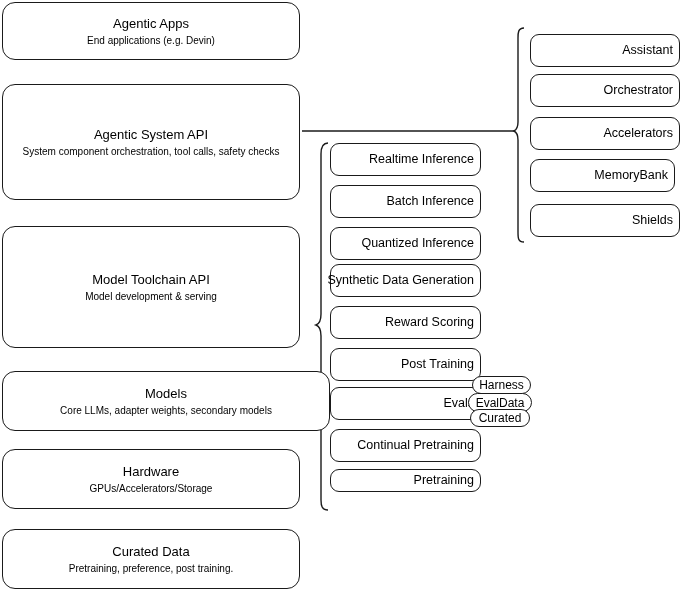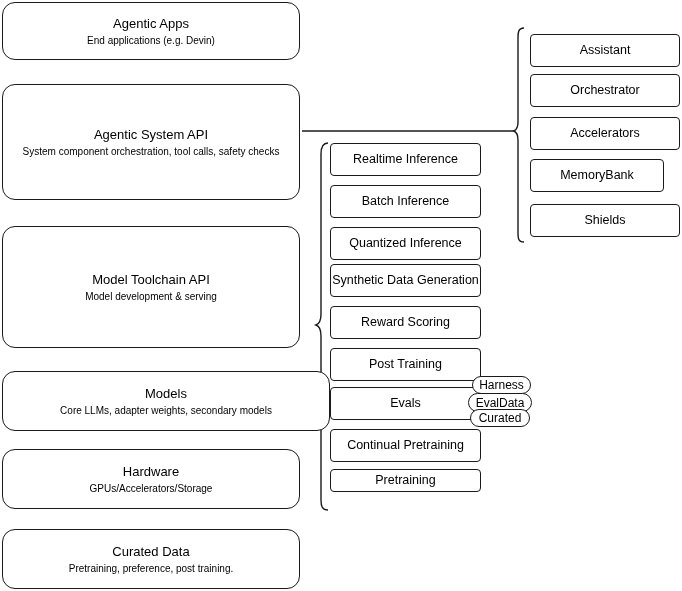--- a/index.html
+++ b/index.html
@@ -43,21 +43,22 @@
     line-height: 13px;
     color: #000000;
     margin-top: 2px;
     white-space: nowrap;
   }
   
   .layer-node {
     border-radius: 13px;
   }
   .small-node {
-    border-radius: 4px;
+    border-radius: 9px;
+    align-items: flex-end;
   }
   .small-node .title {
     font-size: 12.5px;
     line-height: 15px;
   }
   .pill {
     position: absolute;
     box-sizing: border-box;
     background: #ffffff;
     border: 1.3px solid #1a1a1a;
@@ -182,20 +183,20 @@
 
   <div class="node small-node" style="left:530px; top:34px; width:150px; height:33px;">
     <div class="title">Assistant</div>
   </div>
   <div class="node small-node" style="left:530px; top:74px; width:150px; height:33px;">
     <div class="title">Orchestrator</div>
   </div>
   <div class="node small-node" style="left:530px; top:117px; width:150px; height:33px;">
     <div class="title">Accelerators</div>
   </div>
-  <div class="node small-node" style="left:530px; top:159px; width:134px; height:33px;">
+  <div class="node small-node" style="left:530px; top:159px; width:145px; height:33px;">
     <div class="title">MemoryBank</div>
   </div>
   <div class="node small-node" style="left:530px; top:204px; width:150px; height:33px;">
     <div class="title">Shields</div>
   </div>
 
 </div>
 
 </body></html>

